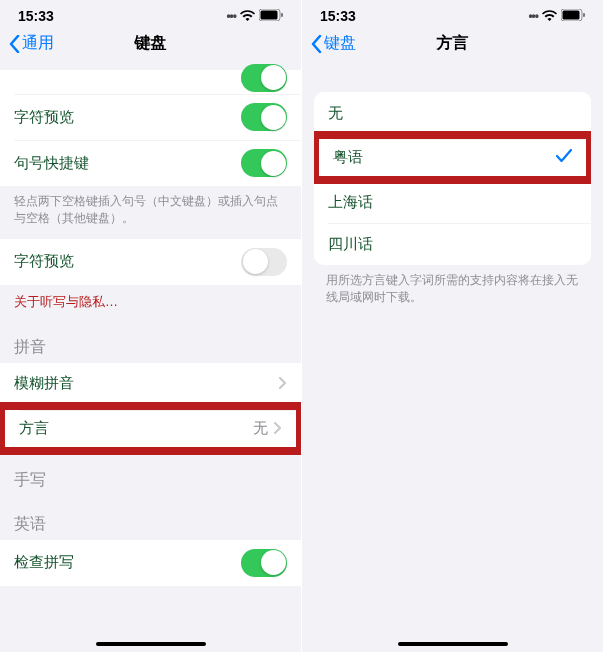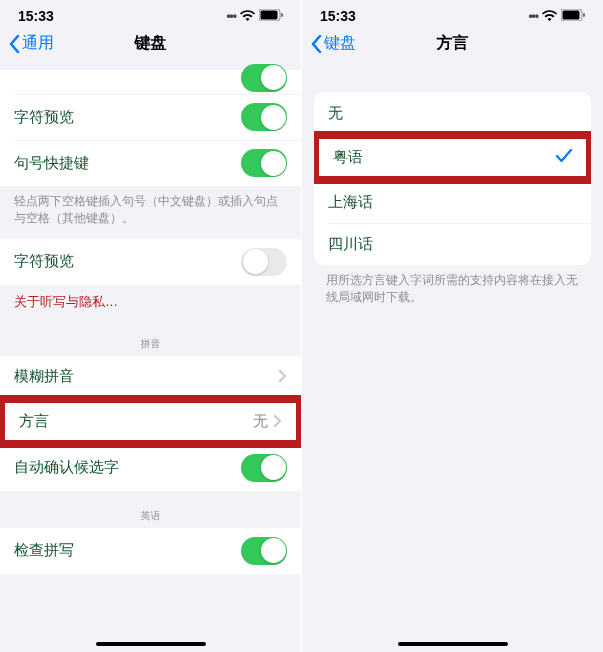--- a/index.html
+++ b/index.html
@@ -125,24 +125,23 @@
       color: #8e8e93;
       padding: 7px 14px 2px 14px;
       line-height: 1.4;
     }
     .link-text {
       font-size: 13px;
       color: #b91c1c;
       padding: 8px 14px;
     }
     .section-header {
-      font-size: 10px;
+      font-size: 16px;
       color: #8e8e93;
       padding: 18px 14px 5px 14px;
-      text-align: center;
     }
     .highlight {
       border: 8px solid #b91c1c;
       margin: -3px;
       position: relative;
       z-index: 2;
     }
     .checkmark {
       color: #007aff;
     }
@@ -238,26 +237,21 @@
         <span class="row-label">方言</span>
         <div class="row-right">
           <span class="row-value">无</span>
           <span class="chevron"><svg viewBox="0 0 8 12">
                 <path d="M1 1 L6 6 L1 11" stroke="#c7c7cc" stroke-width="2" fill="none" stroke-linecap="round" stroke-linejoin="round"></path>
               </svg></span>
         </div>
       </div>
     </div>
 
-    <div class="group">
-      <div class="row">
-        <span class="row-label">自动确认候选字</span>
-        <div class="toggle on"></div>
-      </div>
-    </div>
+    <div class="section-header">手写</div>
 
     <div class="section-header">英语</div>
     <div class="group">
       <div class="row">
         <span class="row-label">检查拼写</span>
         <div class="toggle on"></div>
       </div>
 
     </div>
   </div>

